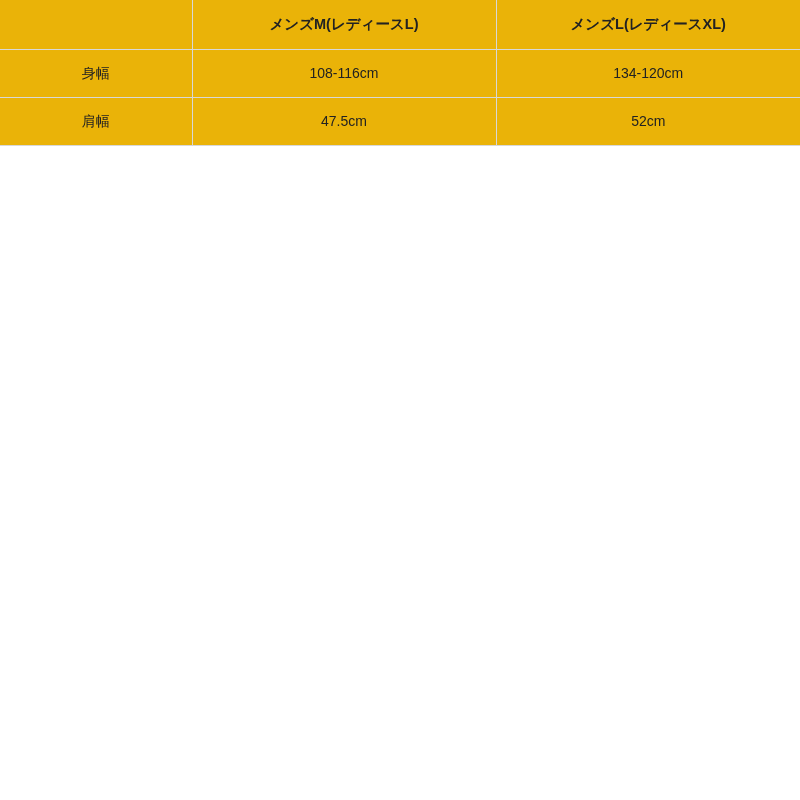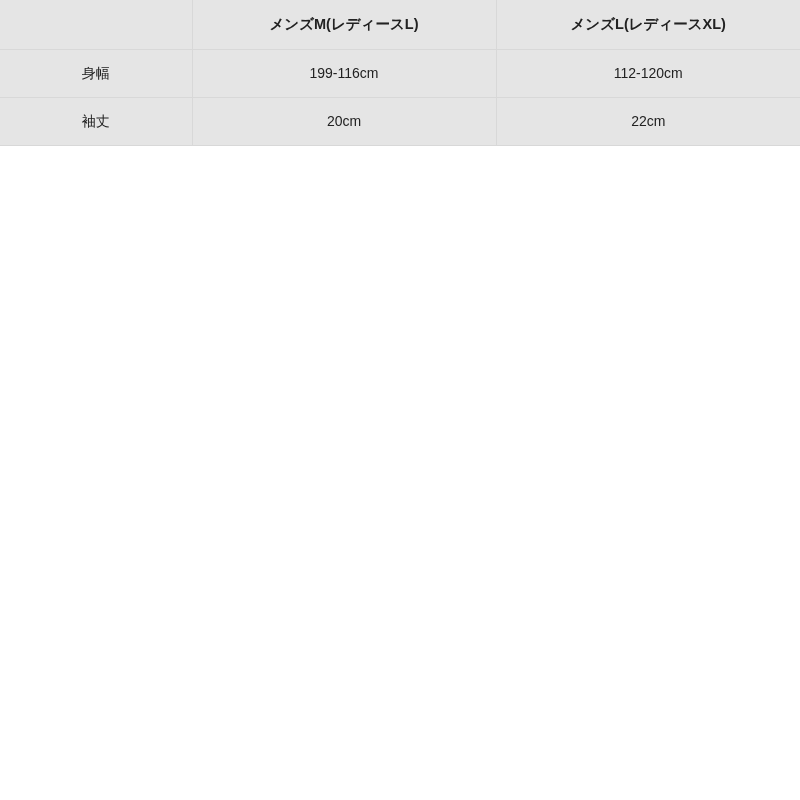--- a/index.html
+++ b/index.html
@@ -32,21 +32,21 @@
   table.size-table th,
   table.size-table td {
     border: 1px solid #d8d8d8;
     height: 48px;
     padding: 0 6px;
     text-align: center;
     vertical-align: middle;
     font-size: 14px;
     font-weight: normal;
     color: #222222;
-    background: #e5e5e5;
+    background: #eab308;
     line-height: 1.3;
     box-sizing: border-box;
   }
   
   table.size-table tr th:first-child,
   table.size-table tr td:first-child {
     border-left: none;
   }
   table.size-table tr:first-child th,
   table.size-table tr:first-child td {
@@ -84,23 +84,23 @@
     <thead>
       <tr>
         <th class="corner"></th>
         <th>メンズM(レディースL)</th>
         <th>メンズL(レディースXL)</th>
       </tr>
     </thead>
     <tbody>
       <tr>
         <th class="row-head">身幅</th>
-        <td>199-116cm</td>
-        <td>112-120cm</td>
+        <td>108-116cm</td>
+        <td>134-120cm</td>
       </tr>
       <tr>
-        <th class="row-head">袖丈</th>
-        <td>20cm</td>
-        <td>22cm</td>
+        <th class="row-head">肩幅</th>
+        <td>47.5cm</td>
+        <td>52cm</td>
       </tr>
     </tbody>
   </table>
 </div>
 
 </body></html>

